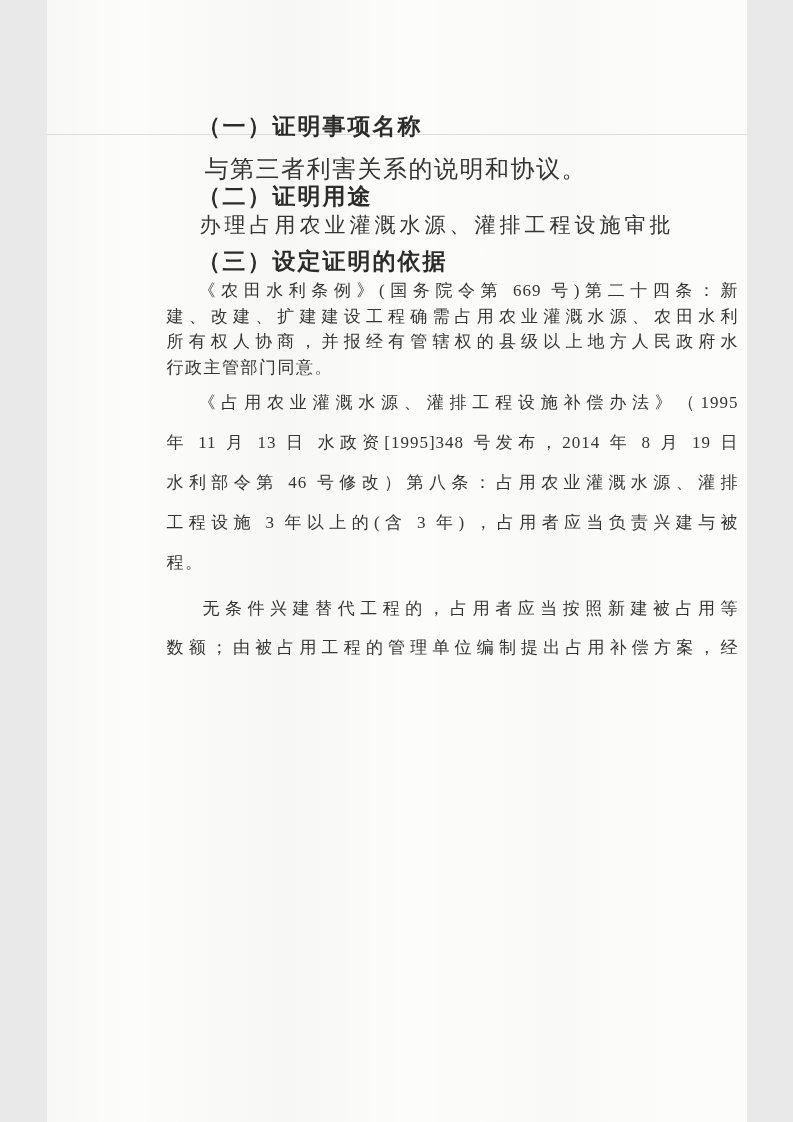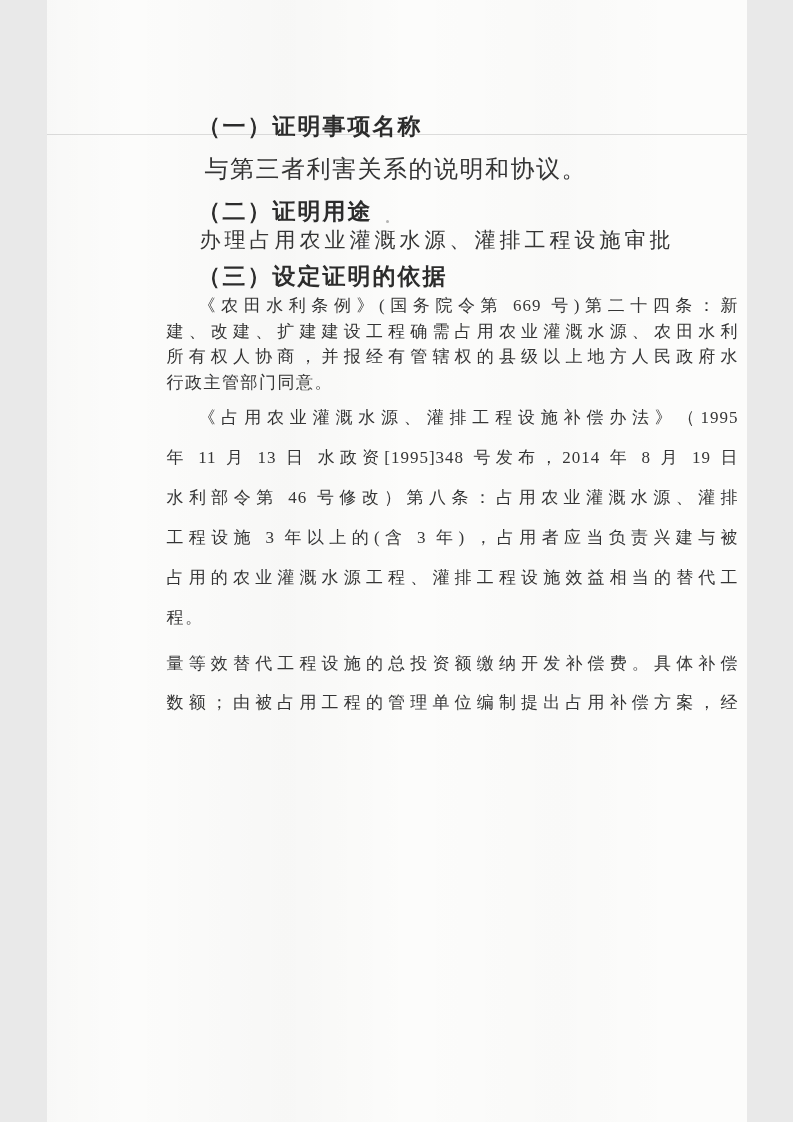--- a/index.html
+++ b/index.html
@@ -52,21 +52,21 @@
   .h {
     font-weight: bold;
     font-size: 23px;
     line-height: 30px;
     letter-spacing: 2px;
     padding-left: 31px;
     color: #2c2c2c;
     white-space: nowrap;
   }
   .h1 { margin-top: 112px; }
-  .h2 { margin-top: 15px; }
+  .h2 { }
   .h3 { margin-top: 9px; }
   .b1 {
     margin-top: 14px;
     font-size: 24px;
     line-height: 26px;
     letter-spacing: 1.5px;
     padding-left: 38px;
     white-space: nowrap;
   }
   .b2 {
@@ -118,24 +118,23 @@
       <div class="line full">建、改建、扩建建设工程确需占用农业灌溉水源、农田水利</div>
       <div class="line full">所有权人协商，并报经有管辖权的县级以上地方人民政府水</div>
       <div class="line end">行政主管部门同意。</div>
     </div>
 
     <div class="para p2">
       <div class="line full ind">《占用农业灌溉水源、灌排工程设施补偿办法》（1995</div>
       <div class="line full">年 11 月 13 日  水政资[1995]348 号发布，2014 年 8 月 19 日</div>
       <div class="line full">水利部令第 46 号修改）第八条：占用农业灌溉水源、灌排</div>
       <div class="line full">工程设施 3 年以上的(含 3 年) ，占用者应当负责兴建与被</div>
-      <div class="line full">占用的农业灌溉水源工程、灌排工程设施效益相当的替代工</div>
       <div class="line end">程。</div>
     </div>
 
     <div class="para p3">
-      <div class="line full">量等效替代工程设施的总投资额缴纳开发补偿费。具体补偿</div>
+      <div class="line full ind2">无条件兴建替代工程的，占用者应当按照新建被占用等</div>
       <div class="line full">数额；由被占用工程的管理单位编制提出占用补偿方案，经</div>
 
     </div>
 
   </div>
 </div>
 
 </body></html>

